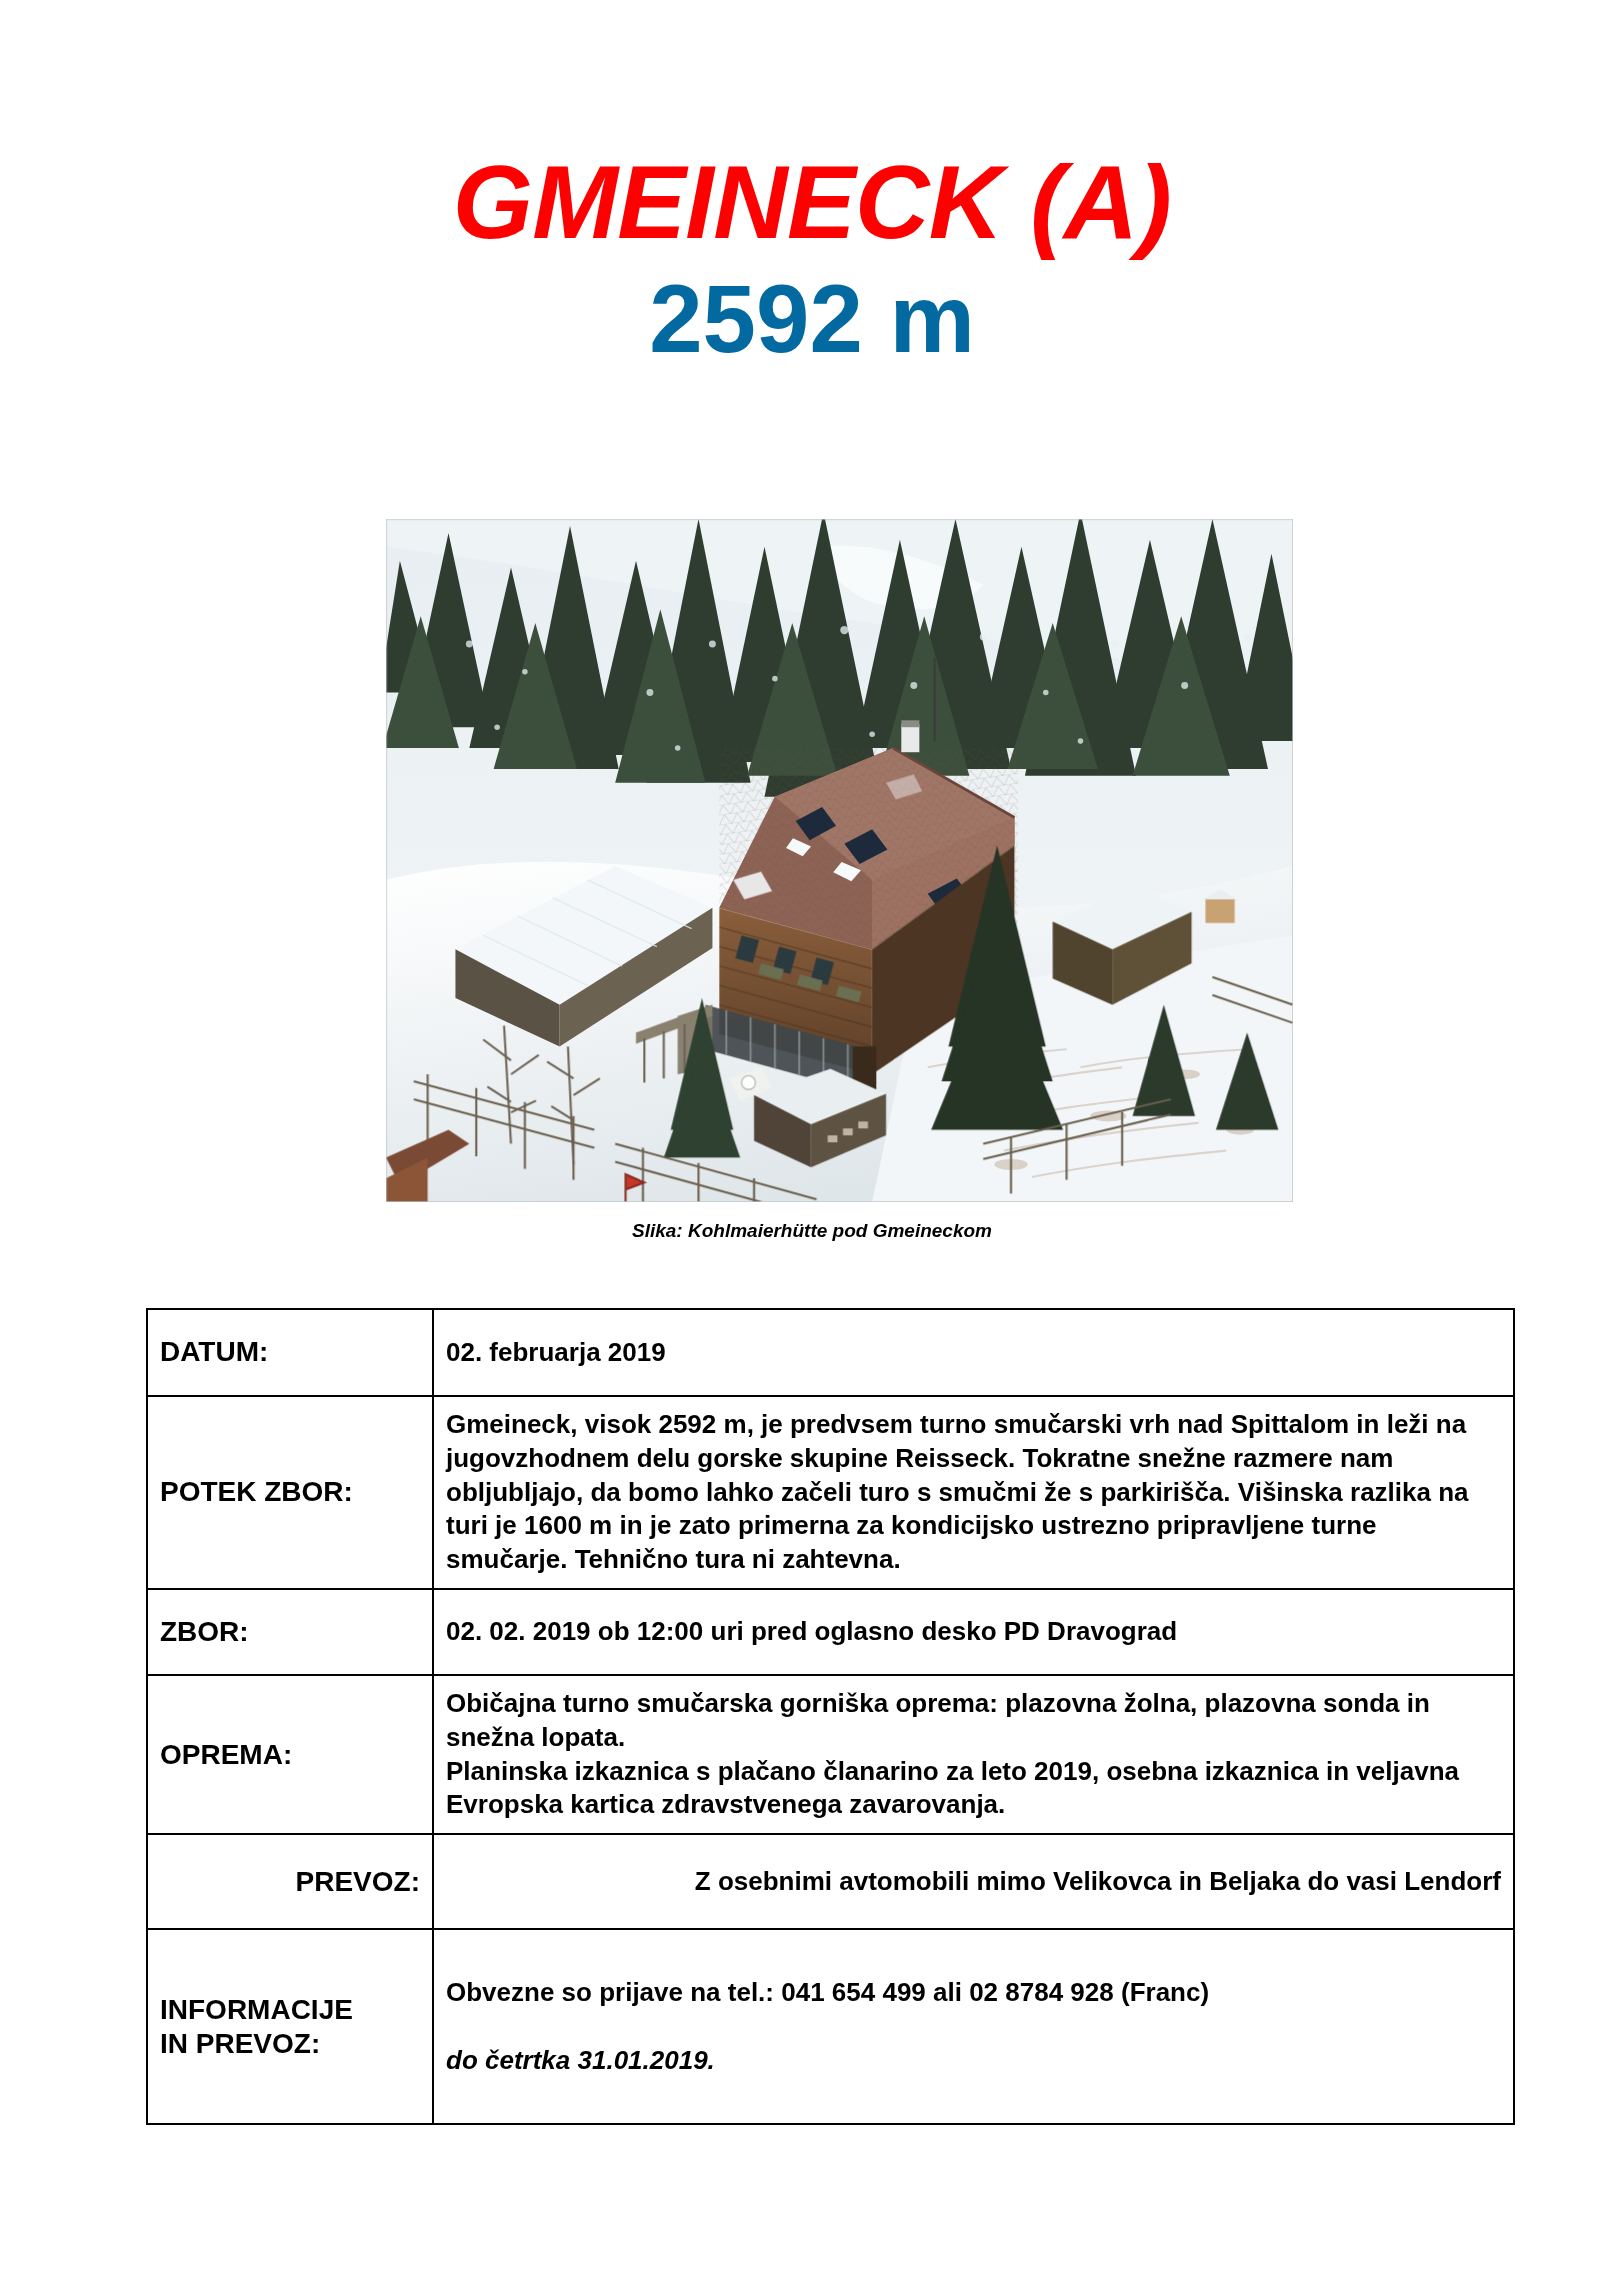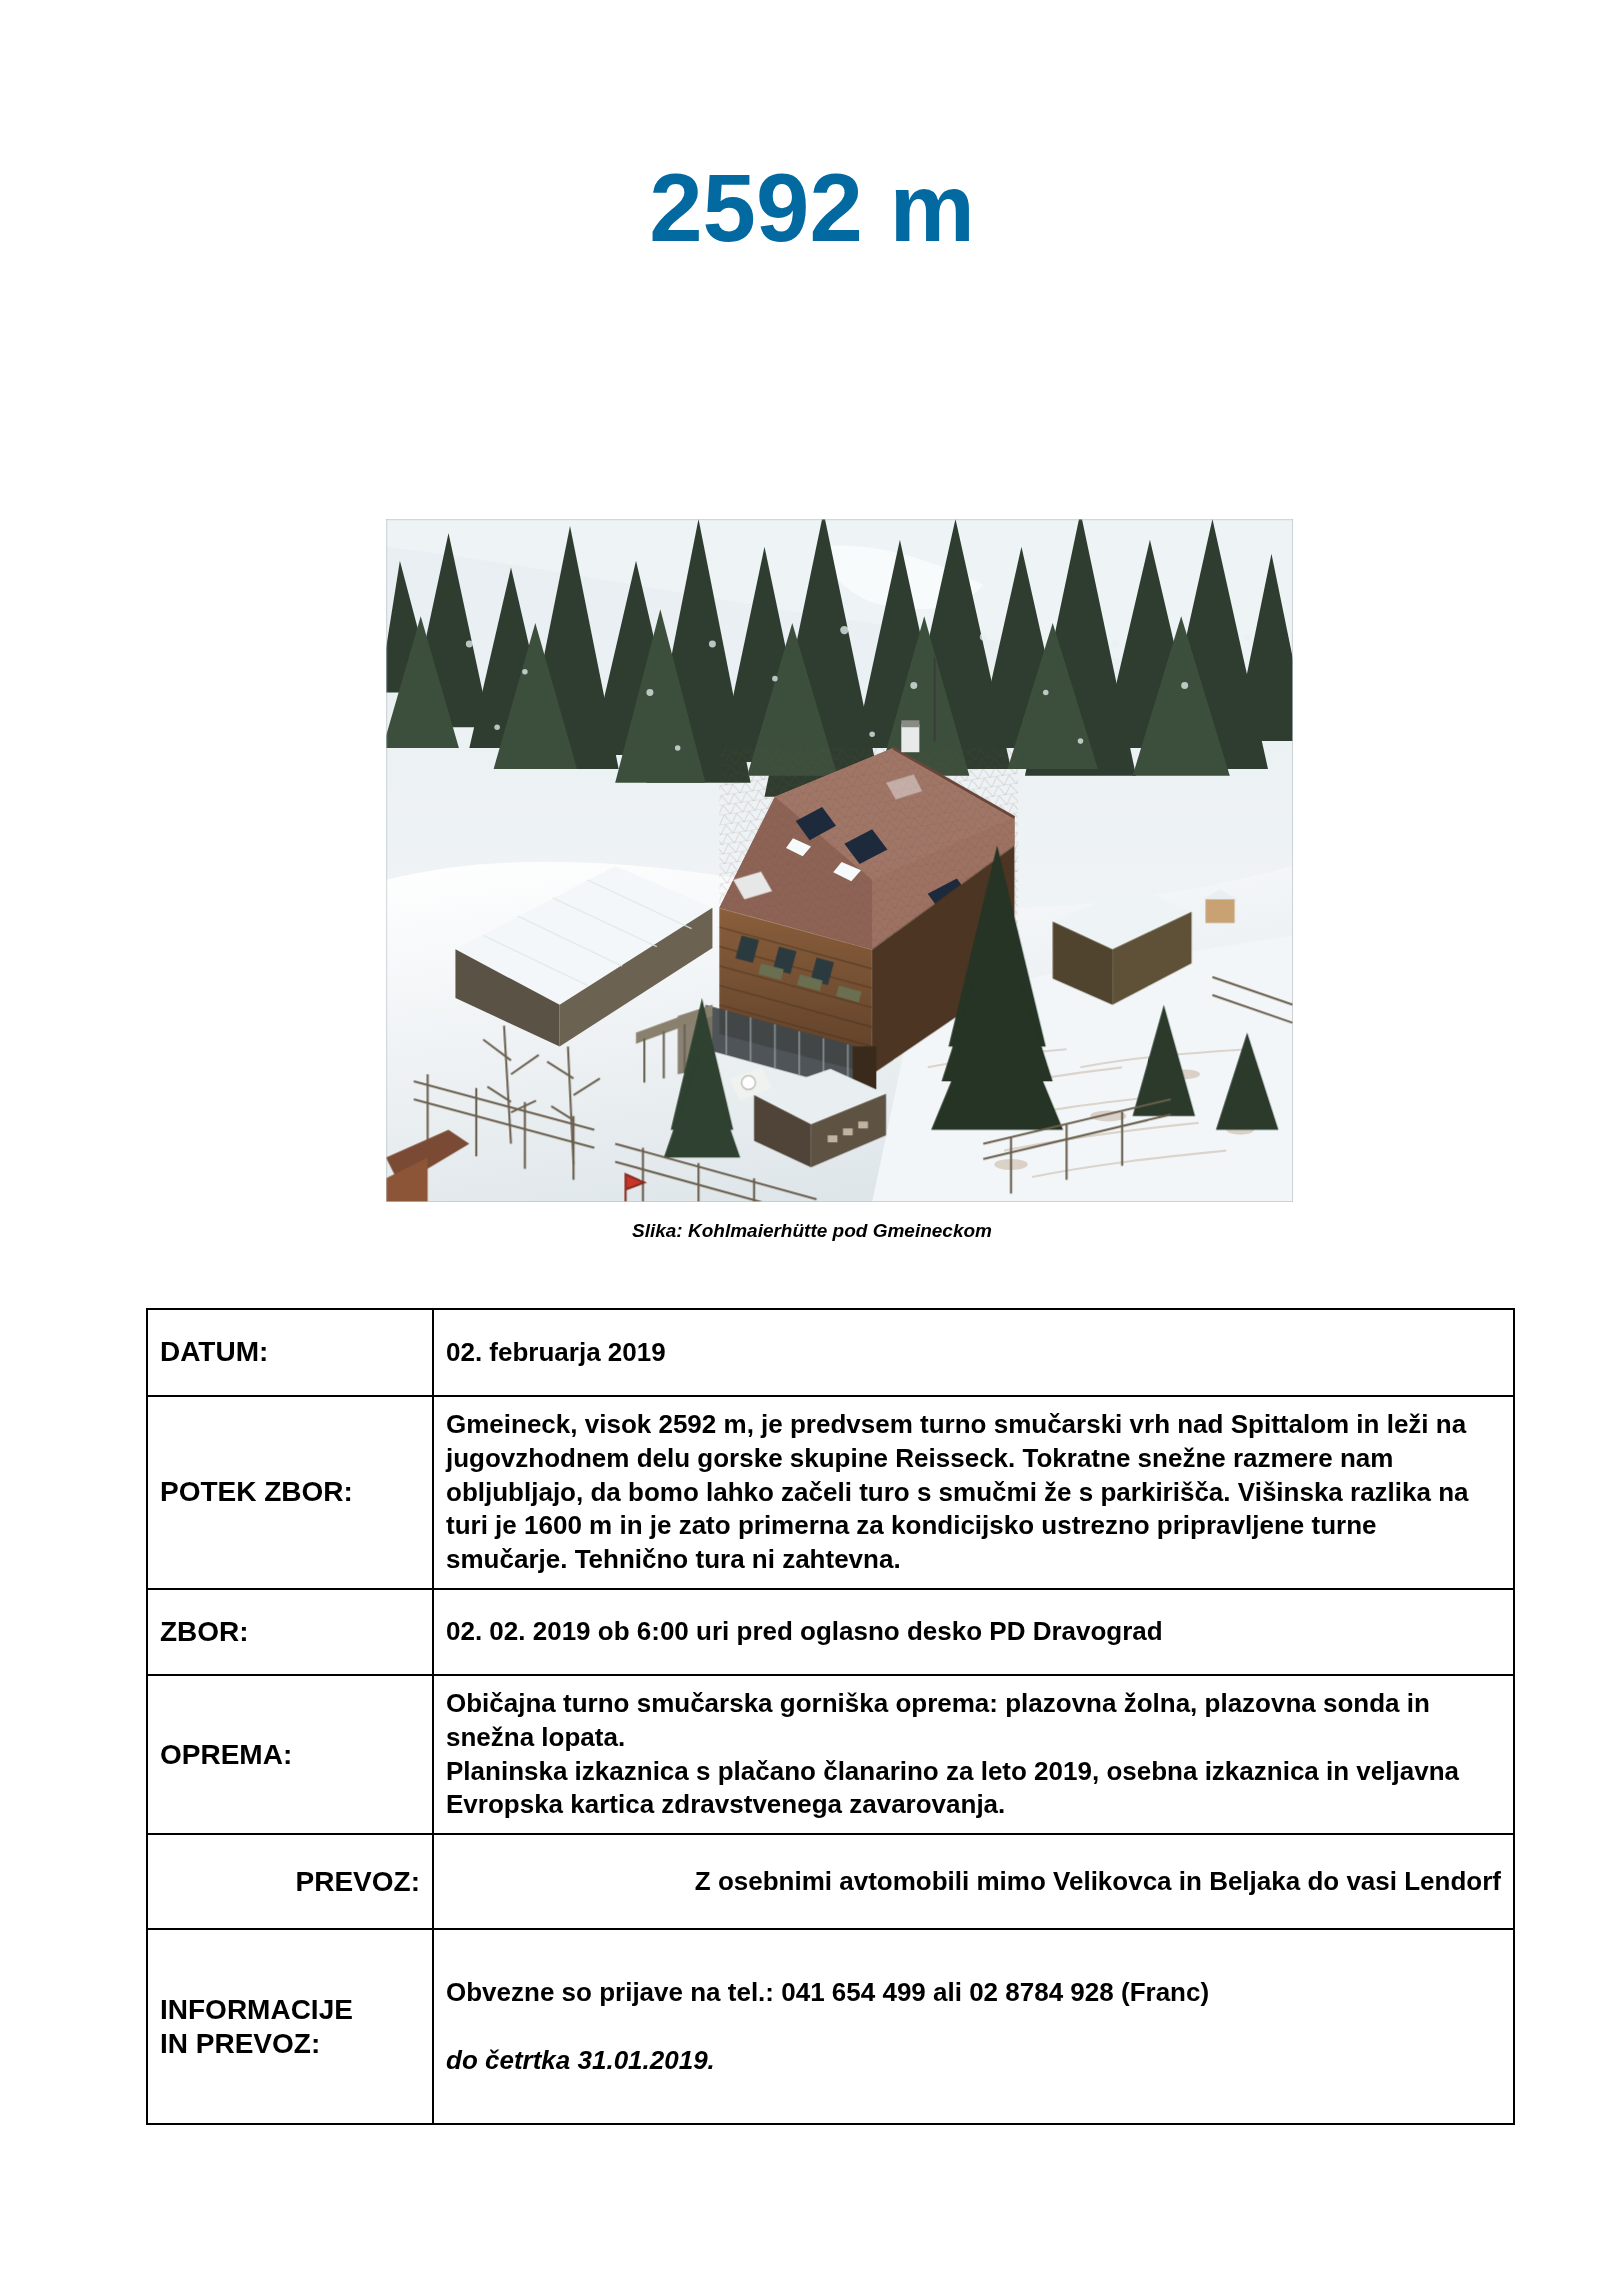--- a/index.html
+++ b/index.html
@@ -124,20 +124,21 @@
     font-style: italic;
     font-weight: bold;
   }
 </style>
 </head>
 <body>
 
 <div class="page">
 
   <div class="title-block">
+    <div class="doc-title">GMEINECK (A)</div>
     <div class="doc-subtitle">2592 m</div>
   </div>
 
   <div class="photo-wrap">
     <div class="photo">
       <svg viewBox="0 0 1306 984" preserveAspectRatio="none" aria-hidden="true">
         <defs>
           <linearGradient id="skyG" x1="0" y1="0" x2="0" y2="1">
             <stop offset="0" stop-color="#e8eef2"></stop>
             <stop offset="1" stop-color="#f4f7f8"></stop>
@@ -387,21 +388,21 @@
       <tr class="row-datum">
         <td class="cell-label">DATUM:</td>
         <td class="cell-value">02. februarja 2019</td>
       </tr>
       <tr class="row-potek">
         <td class="cell-label">POTEK ZBOR:</td>
         <td class="cell-value tall">Gmeineck, visok 2592 m, je predvsem turno smučarski vrh nad Spittalom in leži na jugovzhodnem delu gorske skupine Reisseck. Tokratne snežne razmere nam obljubljajo, da bomo lahko začeli turo s smučmi že s parkirišča. Višinska razlika na turi je 1600 m in je zato primerna za kondicijsko ustrezno pripravljene turne smučarje. Tehnično tura ni zahtevna.</td>
       </tr>
       <tr class="row-zbor">
         <td class="cell-label">ZBOR:</td>
-        <td class="cell-value">02. 02. 2019 ob 6:00 uri pred oglasno desko PD Dravograd</td>
+        <td class="cell-value">02. 02. 2019 ob 12:00 uri pred oglasno desko PD Dravograd</td>
       </tr>
       <tr class="row-oprema">
         <td class="cell-label">OPREMA:</td>
         <td class="cell-value tall">Običajna turno smučarska gorniška oprema: plazovna žolna, plazovna sonda in snežna lopata.
 Planinska izkaznica s plačano članarino za leto 2019, osebna izkaznica in veljavna Evropska kartica zdravstvenega zavarovanja.</td>
       </tr>
       <tr class="row-prevoz">
         <td class="cell-label">PREVOZ:</td>
         <td class="cell-value">Z osebnimi avtomobili mimo Velikovca in Beljaka do vasi Lendorf</td>
       </tr>

